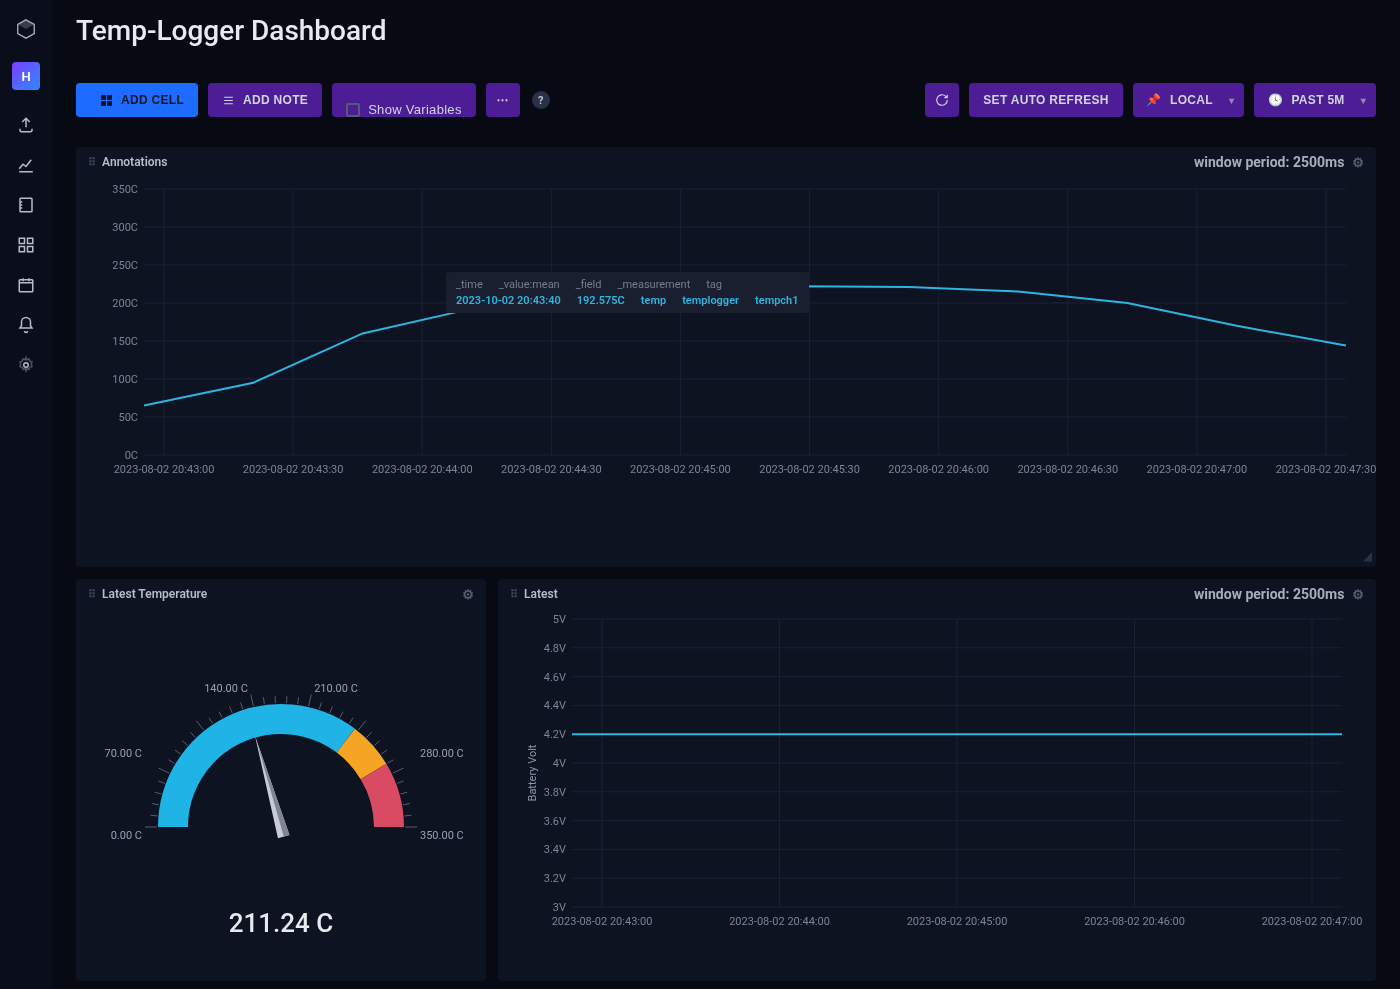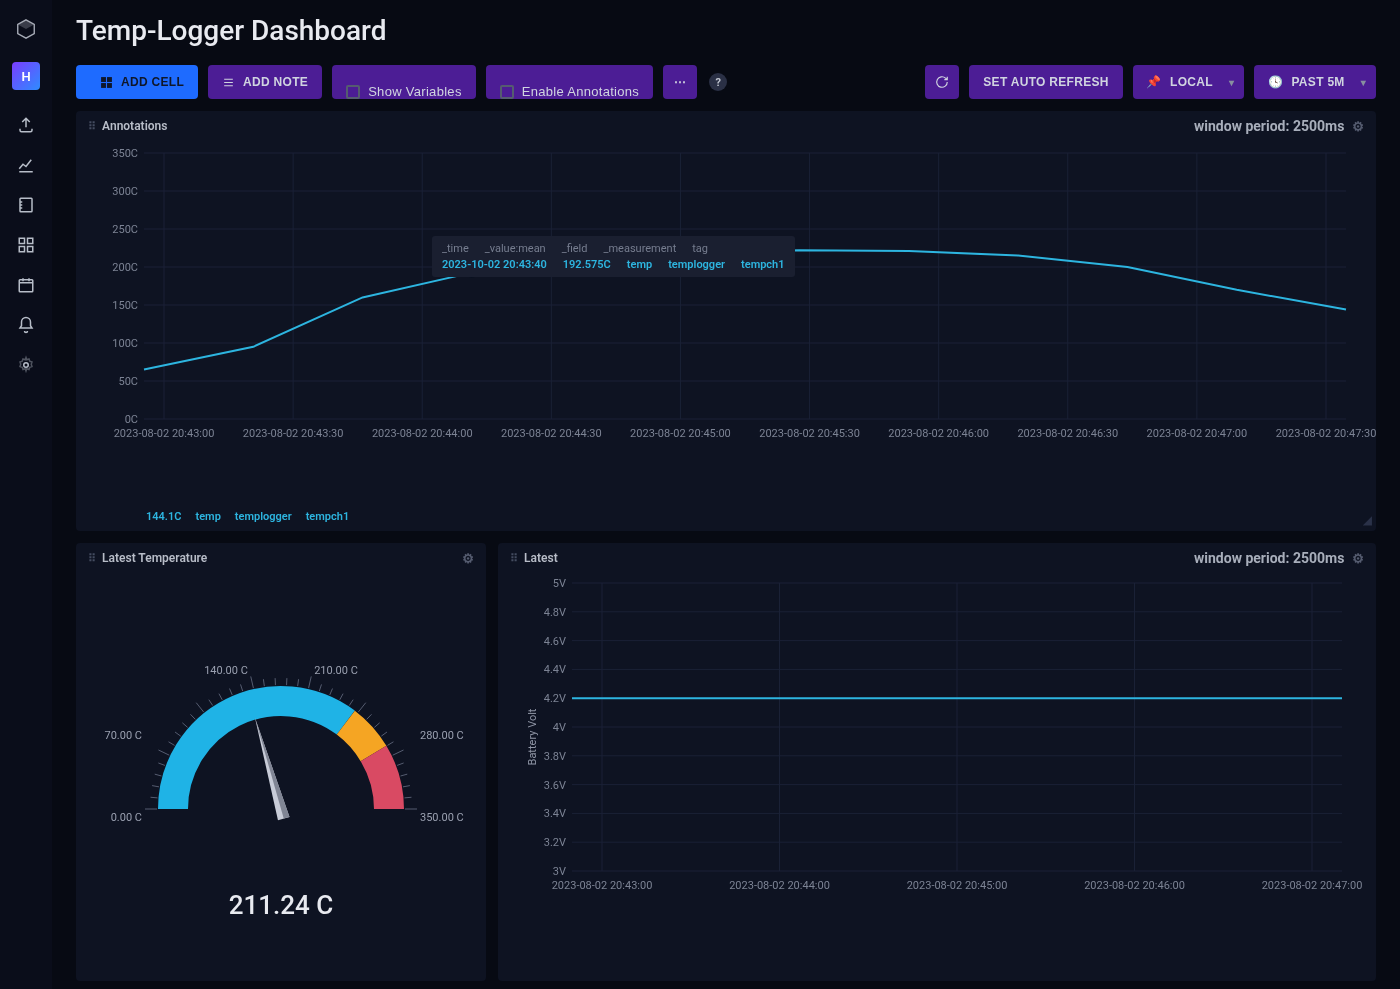--- a/index.html
+++ b/index.html
@@ -2,21 +2,21 @@
 <html><head>
 <meta charset="utf-8">
 <style>
 * { margin:0; padding:0; box-sizing:border-box; }
 body { background:#070a13; color:#fff; font-family:-apple-system,BlinkMacSystemFont,'Segoe UI',Roboto,sans-serif; font-size:13px; width:1400px; height:989px; overflow:hidden; }
 .app { display:flex; height:100%; }
 .sidebar { width:52px; background:#0a0d1a; display:flex; flex-direction:column; align-items:center; padding-top:18px; gap:22px; }
 .sidebar .logo { width:22px; height:22px; opacity:.9; }
 .sidebar .avatar { width:28px; height:28px; border-radius:4px; background:linear-gradient(135deg,#7a3cff,#2e8cff); display:flex; align-items:center; justify-content:center; font-weight:600; color:#fff; margin-bottom:4px; }
 .nav-icon { width:18px; height:18px; color:#b7bdc8; cursor:pointer; display:flex; align-items:center; justify-content:center; }
-.main { flex:1; display:flex; flex-direction:column; padding:14px 24px 8px 24px; gap:12px; }
+.main { flex:1; display:flex; flex-direction:column; padding:14px 24px 8px 24px; gap:30px; }
 .title { font-size:28px; font-weight:500; color:#e8eaf0; margin-bottom:6px; }
 .toolbar { display:flex; align-items:center; gap:10px; }
 .btn { height:34px; padding:0 14px; border-radius:4px; background:#4c1d95; color:#d0d4e0; font-size:12px; font-weight:700; display:inline-flex; align-items:center; gap:8px; cursor:pointer; border:none; text-transform:uppercase; letter-spacing:.3px; }
 .btn.primary { background:#1e6bff; color:#0f172a;padding-left:24px; }
 .btn.icon-only { width:34px; padding:0; justify-content:center; }
 .btn .chk { width:14px; height:14px; border:2px solid #555c70; border-radius:2px; }
 .btn.small-txt { text-transform:none; font-weight:500; font-size:13px;align-items:flex-end; }
 .toolbar .spacer { flex:1; }
 .btn-with-caret { padding-right:10px; }
 .caret { margin-left:8px; font-size:10px; color:#888fa0; }
@@ -116,24 +116,20 @@
       </button>
       <button class="btn">
         <svg width="13" height="13" viewBox="0 0 24 24" fill="none" stroke="currentColor" stroke-width="2">
             <path d="M4 6h16M4 12h16M4 18h16"></path>
           </svg>
         <span>ADD NOTE</span>
       </button>
       <button class="btn small-txt">
         <span class="chk"></span>
         <span>Show Variables</span>
-      </button>
-      <button class="btn small-txt">
-        <span class="chk"></span>
-        <span>Enable Annotations</span>
       </button>
       <button class="btn icon-only">
         <span>⋯</span>
       </button>
       <div class="help">?</div>
       <div class="spacer"></div>
       <button class="btn icon-only">
         <svg width="14" height="14" viewBox="0 0 24 24" fill="none" stroke="currentColor" stroke-width="2">
             <path d="M21 12a9 9 0 11-3-6.7L21 8M21 3v5h-5"></path>
           </svg>
@@ -199,39 +195,36 @@
                 <text class="axis-label" x="584.4444444444445" y="292" text-anchor="middle">2023-08-02 20:45:00</text>
                 <text class="axis-label" x="713.5555555555555" y="292" text-anchor="middle">2023-08-02 20:45:30</text>
                 <text class="axis-label" x="842.6666666666666" y="292" text-anchor="middle">2023-08-02 20:46:00</text>
                 <text class="axis-label" x="971.7777777777778" y="292" text-anchor="middle">2023-08-02 20:46:30</text>
                 <text class="axis-label" x="1100.888888888889" y="292" text-anchor="middle">2023-08-02 20:47:00</text>
                 <text class="axis-label" x="1230" y="292" text-anchor="middle">2023-08-02 20:47:30</text>
               </g>
             <polyline id="temp-line" class="data-line" points="48,224.6 157.27272727272725,201.8 266.5454545454545,152.4 375.8181818181818,127.64300000000003 485.09090909090907,114.4 594.3636363636364,107.56 703.6363636363636,105.28 812.9090909090909,106.03999999999999 922.1818181818181,110.6 1031.4545454545455,122 1140.7272727272727,144.8 1250,164.484"></polyline>
             <circle id="temp-dot" r="4" fill="#2db5e0" stroke="#071020" stroke-width="2" cx="375.8181818181818" cy="127.64300000000003"></circle>
           </svg>
-          <div class="tooltip" id="temp-tt" style="left:356px; top:95px">
+          <div class="tooltip" id="temp-tt" style="left:370px; top:95px">
             <div class="thd" id="tt-hd">
                 <span>_time</span>
                 <span>_value:mean</span>
                 <span>_field</span>
                 <span>_measurement</span>
                 <span>tag</span>
               </div>
             <div class="trw" id="tt-rw">
                 <span>2023-10-02 20:43:40</span>
                 <span>192.575C</span>
                 <span>temp</span>
                 <span>templogger</span>
                 <span>tempch1</span>
               </div>
           </div>
-        </div>
-        <div class="legend-row" style="margin-top:-6px">
-          <div class="vals" id="leg-rw" style="margin-left:50px"><span>144.1C</span><span>temp</span><span>templogger</span><span>tempch1</span></div>
         </div>
         <div class="resize-handle">◢</div>
       </div>
 
       <div class="row" style="flex:1">
 
         <div class="cell" style="width:410px">
           <div class="cell-header">
             <span class="handle">⠿</span>
             <span>Latest Temperature</span>

